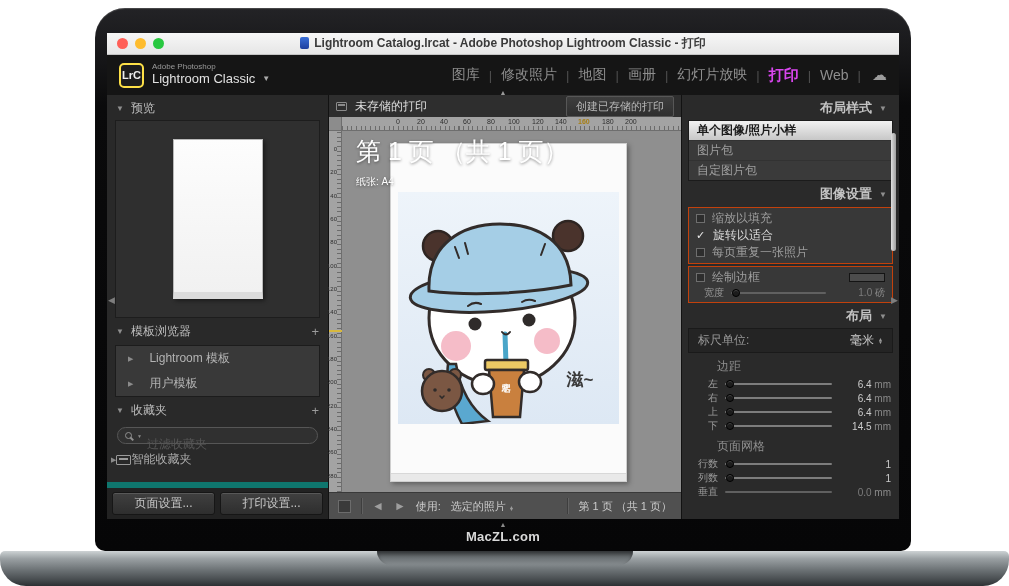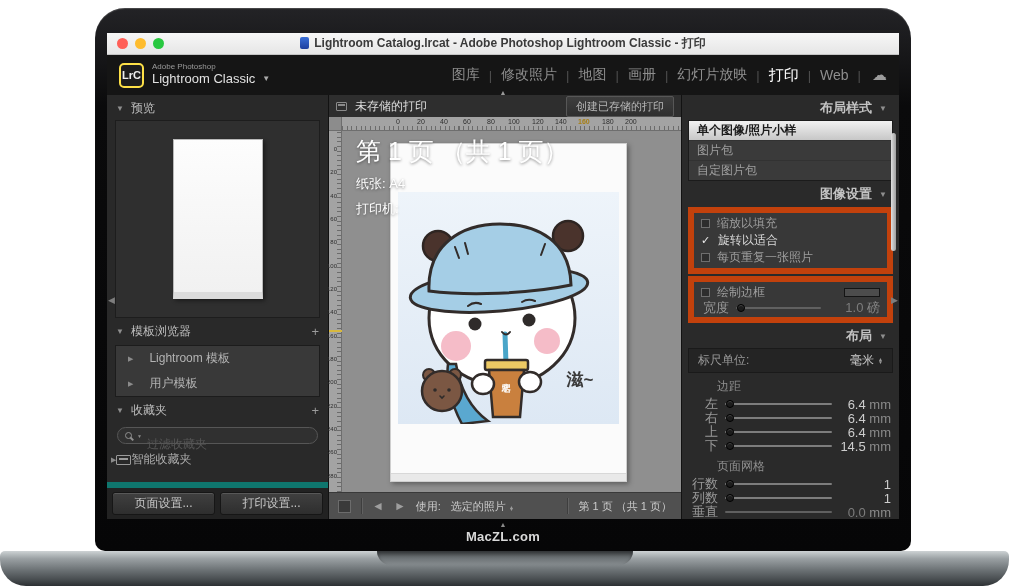--- a/index.html
+++ b/index.html
@@ -39,21 +39,21 @@
   
   .modulebar { height:40px; background:#151515; display:flex; align-items:center; padding:0 12px; position:relative; }
   .lrc-badge { width:25px; height:25px; border:2px solid #fde047; border-radius:5px; background:#1d1d1d;
                color:#ececec; font-size:11px; font-weight:bold; display:flex; align-items:center; justify-content:center; }
   .app-names { margin-left:8px; line-height:1.1; }
   .app-small { font-size:8px; color:#9a9a9a; }
   .app-name  { font-size:13px; color:#e2e2e2; display:flex; align-items:center; gap:7px; }
   .app-caret { font-size:8px; color:#aaa; }
   .nav { margin-left:auto; display:flex; align-items:center; gap:9px; font-size:14px; color:#8e8e8e; }
   .nav-sep { color:#4f4f4f; font-size:13px; }
-  .nav-item.active { color:#ffffff; font-weight:normal; font-size:15px; }
+  .nav-item.active { color:#d946ef; font-weight:bold; font-size:15px; }
   .cloud-icon { color:#9c9c9c; font-size:15px; margin-left:2px; }
   .modulebar-arrow { position:absolute; left:50%; bottom:-1px; transform:translateX(-50%);
                      color:#9a9a9a; font-size:7px; }
 
   
   .main { display:flex; height:424px; }
 
   
   .left-panel { width:222px; background:#292929; border-right:1px solid #121212;
                 display:flex; flex-direction:column; color:#ababab; }
@@ -107,45 +107,45 @@
              background-size:4px 100%; background-position:100% 0; background-repeat:no-repeat; }
   .v-ruler span { position:absolute; right:4px; font-size:6px; color:#2e2e2e; }
   .v-marker { position:absolute; left:0; width:13px; height:2px; top:199px; background:#d8b93e; }
   .canvas-area { flex:1; position:relative; }
   .paper { position:absolute; left:48px; top:12px; width:237px; height:339px;
            background:#fbfbfb; border:1px solid #cfcfcf; box-shadow:2px 2px 5px rgba(0,0,0,.35); }
   .paper-lip { position:absolute; left:0; right:0; bottom:0; height:8px; background:#e9e9e9; border-top:1px solid #d8d8d8; }
   .print-image { position:absolute; left:7px; top:48px; width:221px; height:232px; background:#e7eff7; }
   .overlay { position:absolute; left:14px; top:4px; color:#ffffff; text-shadow:0 1px 3px rgba(0,0,0,.45); }
   .overlay-page { font-size:25px; font-weight:normal; }
-  .overlay-sub { font-size:13px; margin-top:7px; }
+  .overlay-sub { font-size:10px; margin-top:7px; }
   .center-toolbar { height:27px; background:#505050; border-top:1px solid #393939;
                     display:flex; align-items:center; gap:10px; padding:0 9px; font-size:11px; color:#cccccc; }
   .tb-square { width:13px; height:13px; background:#3a3a3a; border:1px solid #6c6c6c; }
   .tb-sep { width:1px; height:16px; background:#3e3e3e; box-shadow:1px 0 0 #616161; }
   .tb-arrow { color:#9e9e9e; font-size:12px; }
   .mini-stepper { display:inline-flex; flex-direction:column; line-height:.55; font-size:5px; color:#9a9a9a; vertical-align:1px; }
   .tb-page { margin-left:auto; display:flex; align-items:center; gap:10px; }
 
   
   .right-panel { width:218px; background:#2a2a2a; border-left:1px solid #121212;
                  display:flex; flex-direction:column; color:#a8a8a8; position:relative; }
   .rp-header { display:flex; justify-content:flex-end; align-items:center; gap:7px;
                padding:4px 12px 2px; font-size:13px; font-weight:bold; color:#c3c3c3; }
   .layout-list { margin:1px 6px 0; background:#3a3a3a; border:1px solid #1b1b1b; }
   .layout-item { padding:1px 8px; font-size:12px; color:#9f9f9f; border-bottom:1px solid #323232; }
   .layout-item:last-child { border-bottom:none; }
   .layout-item.selected { background:linear-gradient(#f1f1f1,#c7c7c7); color:#1c1c1c; font-weight:bold; }
-  .check-group { margin:2px 6px 0; background:#383838; border:6px solid #c2410c; padding:2px 7px; }
+  .check-group { margin:2px 6px 0; background:#383838; border:1px solid #c2410c; padding:2px 7px; }
   .check-row { display:flex; align-items:center; gap:7px; padding:1px 0; font-size:12px; color:#9d9d9d; height:17px; }
   .check-row.checked { color:#dadada; }
   .checkbox { width:9px; height:9px; border:1px solid #6e6e6e; background:#2d2d2d; flex:none; }
   .checkmark { width:10px; color:#ececec; font-size:11px; font-weight:bold; flex:none; }
   .swatch { margin-left:auto; width:36px; height:9px; background:#4c4c4c; border:1px solid #141414; }
-  .slider-row { display:flex; align-items:center; gap:7px; height:14px; font-size:13px; }
+  .slider-row { display:flex; align-items:center; gap:7px; height:14px; font-size:10px; }
   .slider-label { width:28px; text-align:right; color:#9a9a9a; flex:none; }
   .track { flex:1; height:2px; background:#7d7d7d; border-radius:1px; position:relative; }
   .track.dim { background:#606060; }
   .thumb { position:absolute; left:1px; top:-3px; width:8px; height:8px; border-radius:50%;
            background:#1c1c1c; border:1px solid #000; box-shadow:inset 0 1px 0 #4a4a4a; }
   .slider-value { width:52px; text-align:right; color:#cdcdcd; flex:none; }
   .slider-value .unit { color:#8a8a8a; }
   .slider-value.dim { color:#7c7c7c; }
   .unit-bar { margin:1px 6px 0; background:#242424; border:1px solid #1a1a1a; display:flex; align-items:center;
               padding:3px 9px; font-size:12px; color:#9a9a9a; }
@@ -338,21 +338,20 @@
                   <path d="M42,204 l2,2 l2,-2" stroke="#2f2b2a" stroke-width="1.6" fill="none" stroke-linecap="round"></path>
 
                   <text x="182" y="193" font-size="17" font-weight="bold" fill="#3b3b3b" text-anchor="middle">滋~</text>
                 </svg>
               </div>
               <div class="paper-lip"></div>
             </div>
             <div class="overlay">
               <div class="overlay-page">第 1 页 （共 1 页）</div>
               <div class="overlay-sub">纸张: A4</div>
-              <div class="overlay-sub">打印机:</div>
             </div>
           </div>
         </div>
         <div class="center-toolbar">
           <span class="tb-square"></span>
           <span class="tb-sep"></span>
           <span class="tb-arrow">◄</span>
           <span class="tb-arrow">►</span>
           <span>使用:</span>
           <span><span>选定的照片</span>

